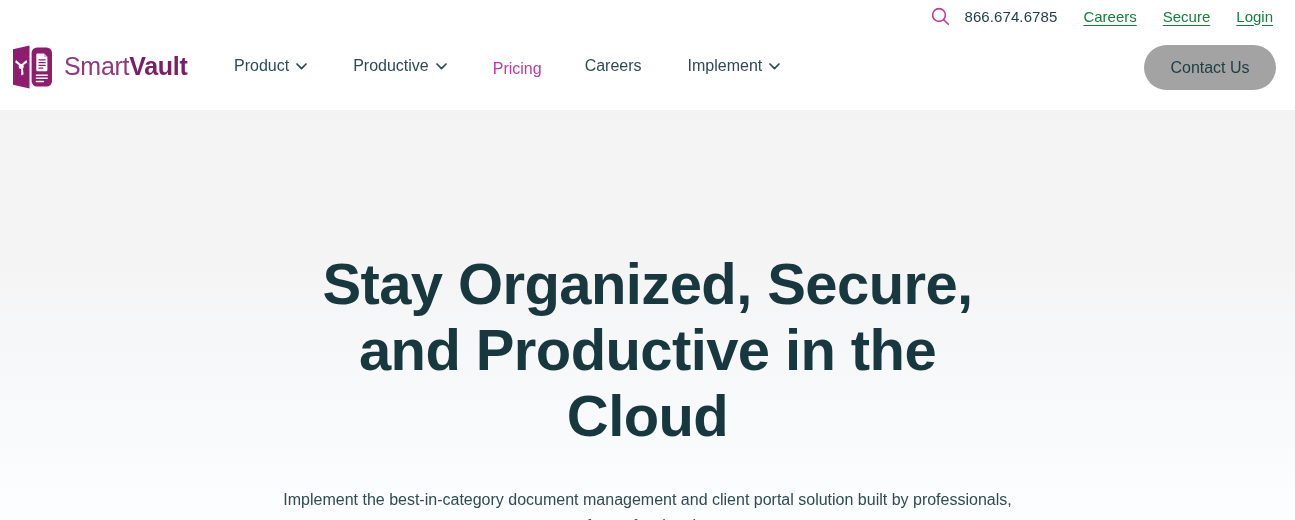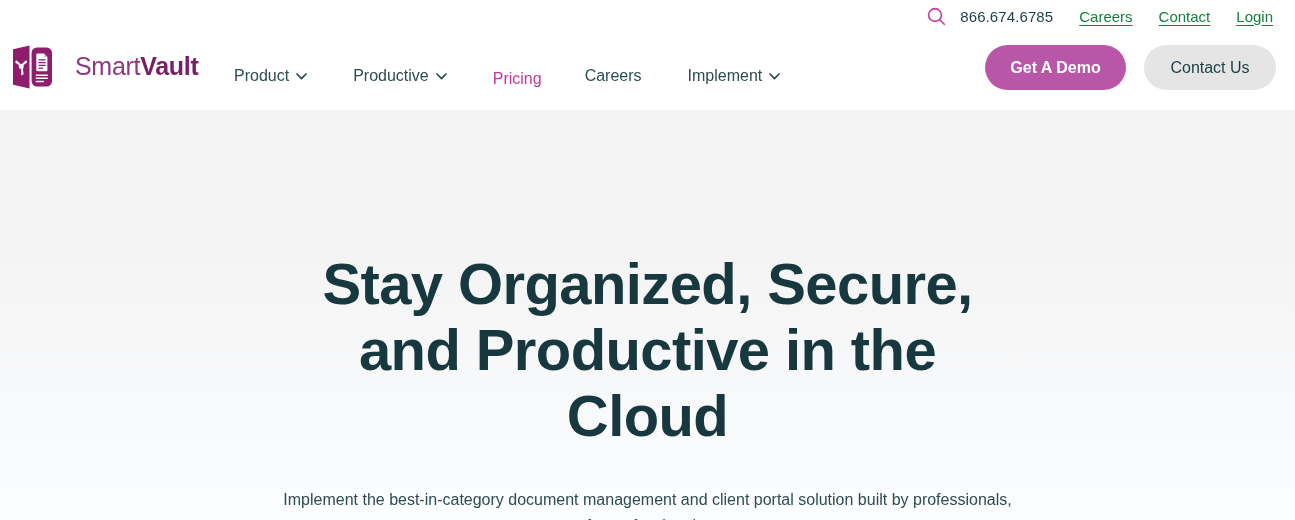--- a/index.html
+++ b/index.html
@@ -44,35 +44,35 @@
     text-underline-offset:3px;
     margin-right:26px;
     white-space:nowrap;
     cursor:pointer;
   }
   .util-link.last { margin-right:4px; }
 
   
   .logo {
     position:absolute; left:10px; top:44px;
-    display:flex; align-items:center; gap:21px;
+    display:flex; align-items:center; gap:10px;
     cursor:pointer;
   }
   .logo-mark { width:44px; height:46px; display:block; }
   .logo-text {
     font-size:25px; letter-spacing:-.3px;
     line-height:1; white-space:nowrap;
     padding-bottom:2px;
   }
   .logo-text .smart { color:#8e3a7e; font-weight:400; }
   .logo-text .vault { color:#7a1f63; font-weight:700; }
 
   
   .nav {
-    position:absolute; left:234px; top:64px;
+    position:absolute; left:234px; top:54px;
     display:flex; align-items:center; gap:0;
   }
   .nav-item {
     display:flex; align-items:center; gap:7px;
     font-size:16px; color:#2d4c53;
     margin-right:46px;
     white-space:nowrap;
     cursor:pointer;
   }
   .nav-item.active { color:#c0399c;margin-top:6px; }
@@ -93,21 +93,21 @@
     display:flex; align-items:center; justify-content:center;
   }
   .btn-demo {
     width:141px; height:45px;
     background:#ba56a8;
     color:#ffffff;
     font-size:16px; font-weight:700;
   }
   .btn-contact {
     width:132px; height:45px;
-    background:#e5e5e5;
+    background:#a3a3a3;
     color:#1d3d44;
     font-size:16px; font-weight:400;
   }
 
   
   .hero {
     position:absolute; top:110px; left:0;
     width:1295px; height:410px;
     background:linear-gradient(180deg,#f3f3f4 0%,#f4f4f5 35%,#f8f9fa 70%,#fcfdfe 100%);
   }
@@ -145,21 +145,21 @@
       <div class="search-icon">
         <svg width="19" height="19" viewBox="0 0 19 19" fill="none" xmlns="http://www.w3.org/2000/svg" aria-hidden="true">
           <circle cx="8" cy="8" r="6.4" stroke="#c0399c" stroke-width="1.6"></circle>
           <line x1="12.7" y1="12.7" x2="17.3" y2="17.3" stroke="#c0399c" stroke-width="1.6" stroke-linecap="round"></line>
         </svg>
       </div>
 
       <span class="phone">866.674.6785</span>
 
       <span class="util-link">Careers</span>
-      <span class="util-link">Contact</span>
+      <span class="util-link">Secure</span>
       <span class="util-link last">Login</span>
     </div>
 
     <div class="logo">
       <span>
         <svg class="logo-mark" viewBox="0 0 44 46" fill="none" xmlns="http://www.w3.org/2000/svg" aria-hidden="true">
 
           <path d="M3 5.2 L19.5 1.6 L19.5 44.4 L3 40.8 Z" fill="#8e1d6e"></path>
 
           <g fill="#ffffff">
@@ -221,21 +221,20 @@
         <span>Implement</span>
         <span>
           <svg class="chev" width="11" height="7" viewBox="0 0 11 7" fill="none" xmlns="http://www.w3.org/2000/svg" aria-hidden="true">
             <path d="M1 1 L5.5 5.6 L10 1" stroke="#2d4c53" stroke-width="1.7" stroke-linecap="round" stroke-linejoin="round"></path>
           </svg>
         </span>
       </div>
     </nav>
 
     <div class="ctas">
-      <button class="btn btn-demo">Get A Demo</button>
       <button class="btn btn-contact">Contact Us</button>
     </div>
   </header>
 
   <section class="hero">
     <div class="hero-inner">
       <h1 class="hero-title">Stay Organized, Secure, and Productive in the Cloud</h1>
       <p class="hero-sub">Implement the best-in-category document management and client portal solution built by professionals, for professionals.</p>
     </div>
   </section>

